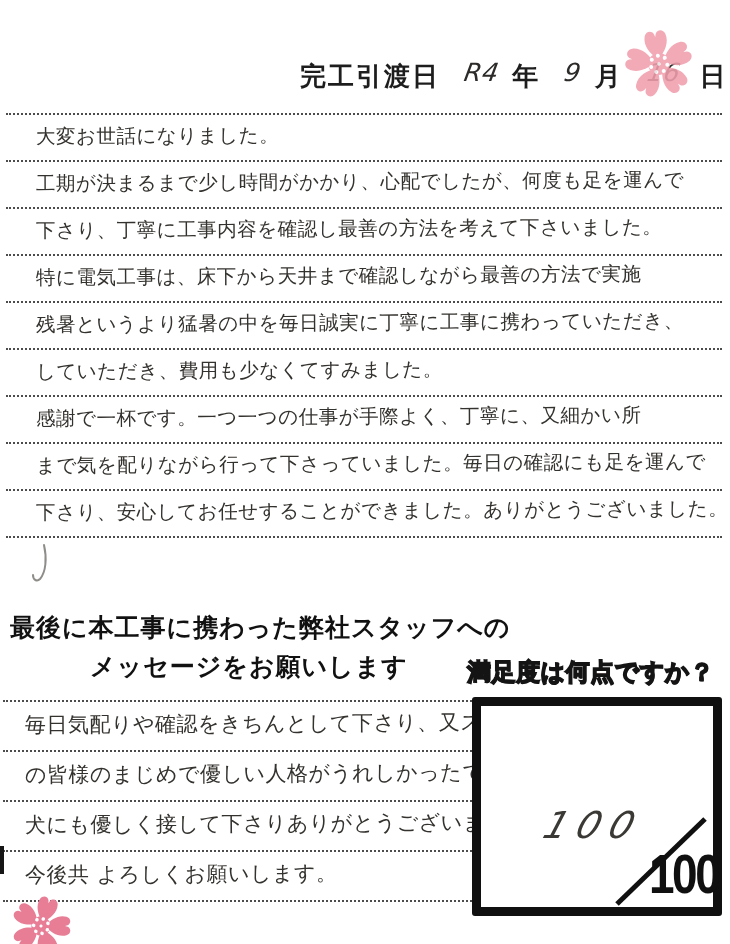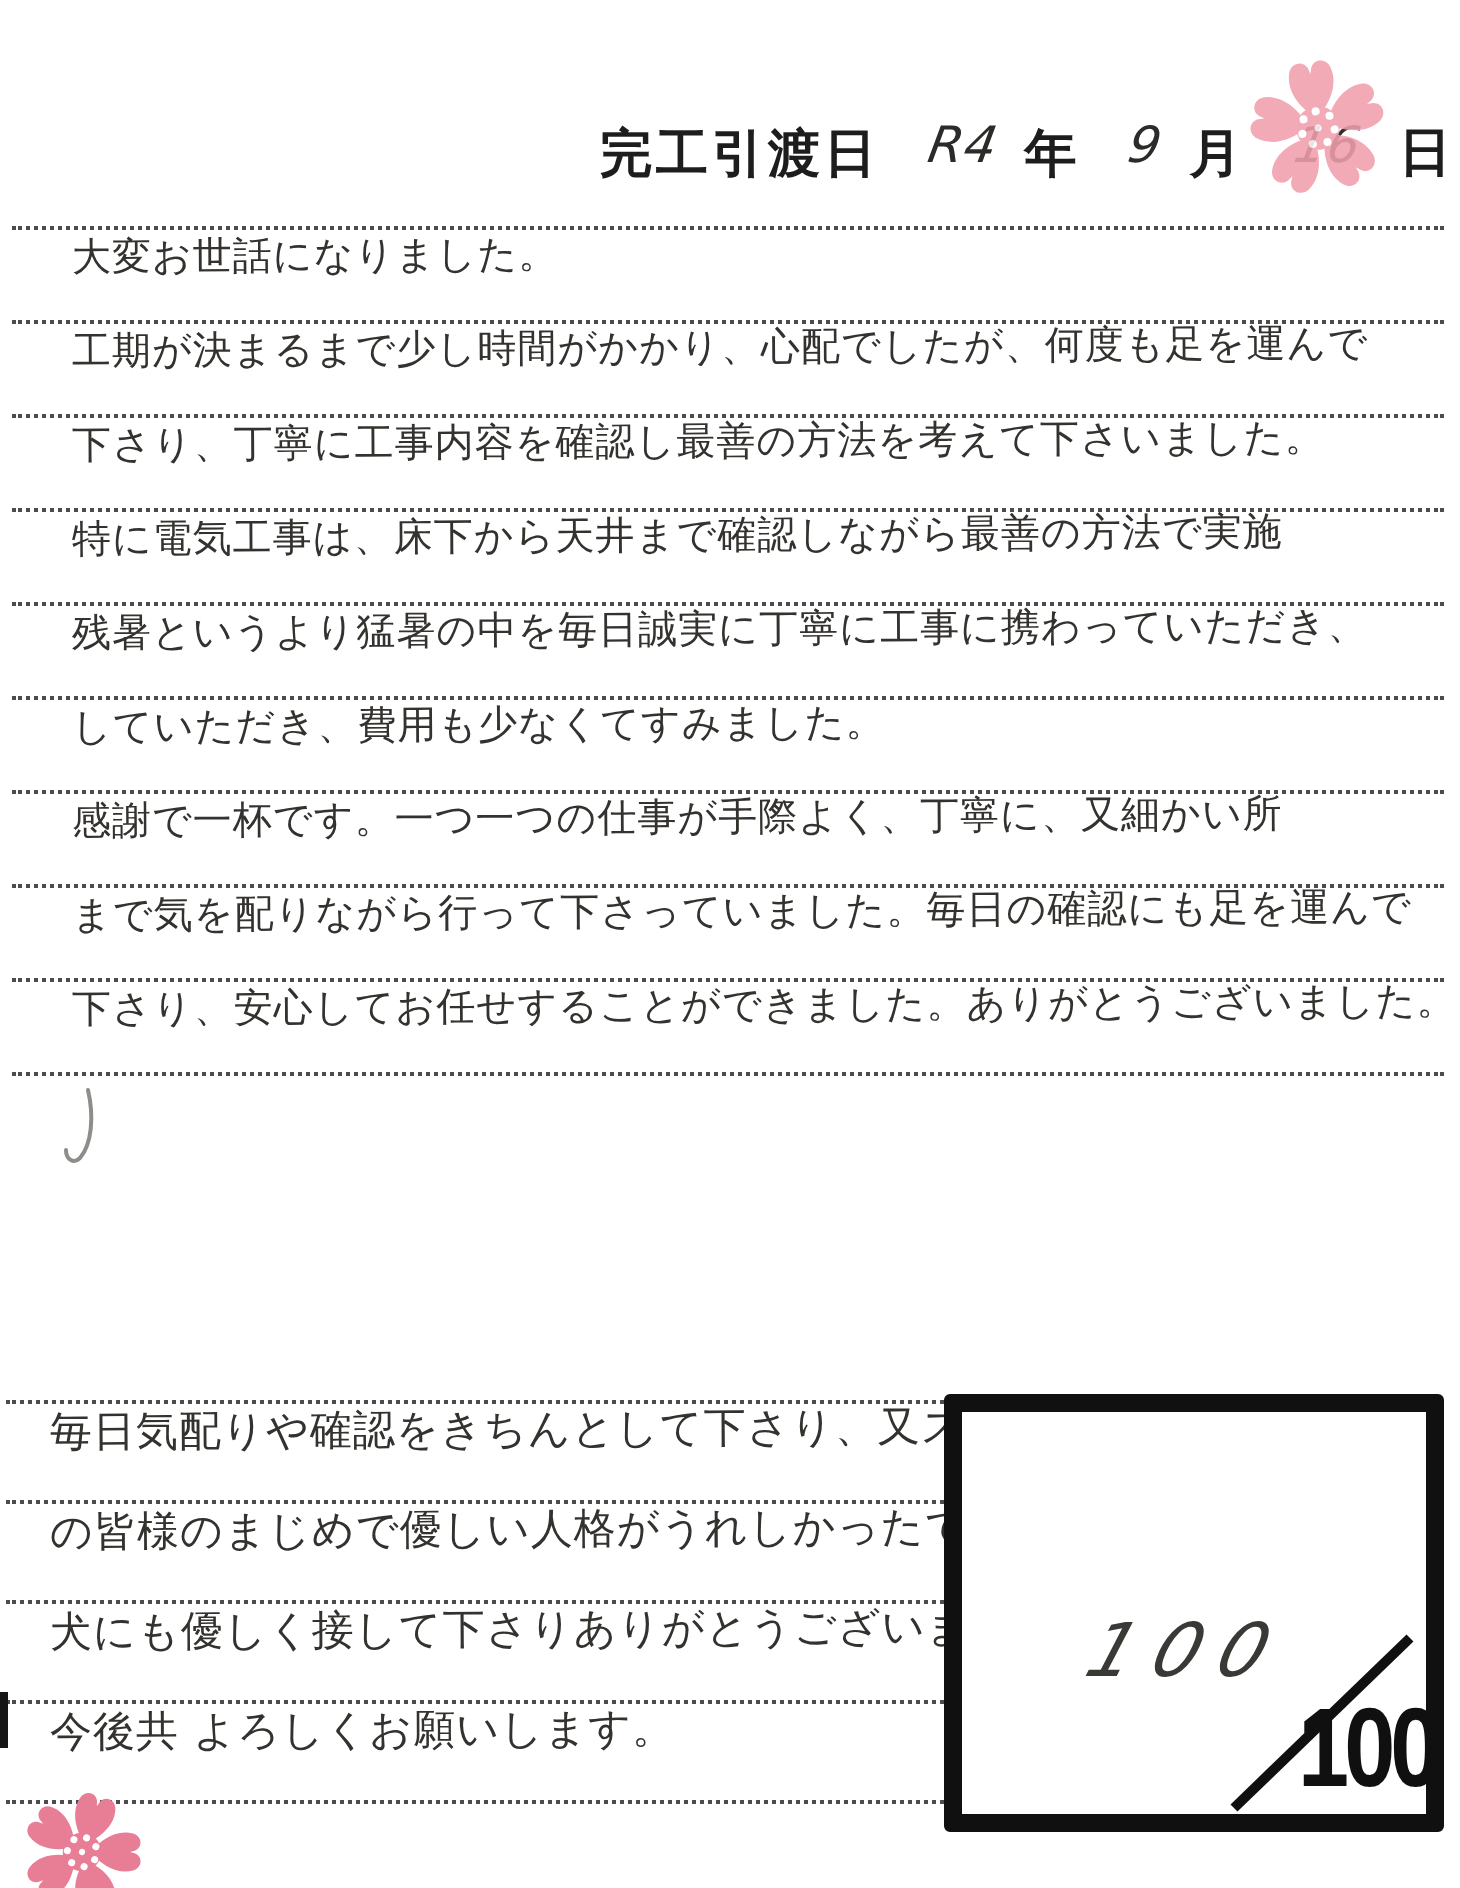--- a/index.html
+++ b/index.html
@@ -21,21 +21,21 @@
     font-family:"DejaVu Sans", sans-serif;
     color:#34322e; font-size:19.5px; letter-spacing:0.5px;
     transform:rotate(-0.35deg); transform-origin:left bottom;
     white-space:nowrap; display:inline-block;
   }
   .hw-date { font-size:25px; font-style:italic; transform:skewX(-10deg); color:#2c2b29; }
 
   
   .ruled { position:absolute; border-top:2px dotted #4c4c4c; }
   .rule-line {
-    display:flex; align-items:flex-start;
+    display:flex; align-items:center;
     border-bottom:2px dotted #4c4c4c; padding:0 2px 3px 30px; overflow:hidden;
   }
   .main-lines { left:6px; top:113px; width:716px; }
   .main-lines .rule-line { height:47px; }
   .msg-lines { left:3px; top:700px; width:477px; }
   .msg-lines .rule-line { height:50px; padding-left:22px; }
   .msg-lines .hw { font-size:21px; }
 
   
   .staff-heading { position:absolute; left:10px; top:608px;
@@ -134,21 +134,26 @@
       </div>
     <div class="rule-line">
         <span class="hw">下さり、安心してお任せすることができました。ありがとうございました。</span>
       </div>
   </div>
 
   <svg class="pen-mark" width="26" height="44" viewBox="0 0 26 44" aria-hidden="true">
     <path d="M14,3 C17,16 16,30 10,37 C7,40 3,38 3,33" fill="none" stroke="#8f8d89" stroke-width="2" stroke-linecap="round"></path>
   </svg>
 
+  <div class="staff-heading">
+    <div>最後に本工事に携わった弊社スタッフへの</div>
+    <div class="line2">メッセージをお願いします</div>
+  </div>
 
+  <div class="score-heading">満足度は何点ですか？</div>
 
   <div class="ruled msg-lines">
     <div class="rule-line">
         <span class="hw">毎日気配りや確認をきちんとして下さり、又スタッフ</span>
       </div>
     <div class="rule-line">
         <span class="hw">の皆様のまじめで優しい人格がうれしかったです。</span>
       </div>
     <div class="rule-line">
         <span class="hw">犬にも優しく接して下さりありがとうございました。</span>

